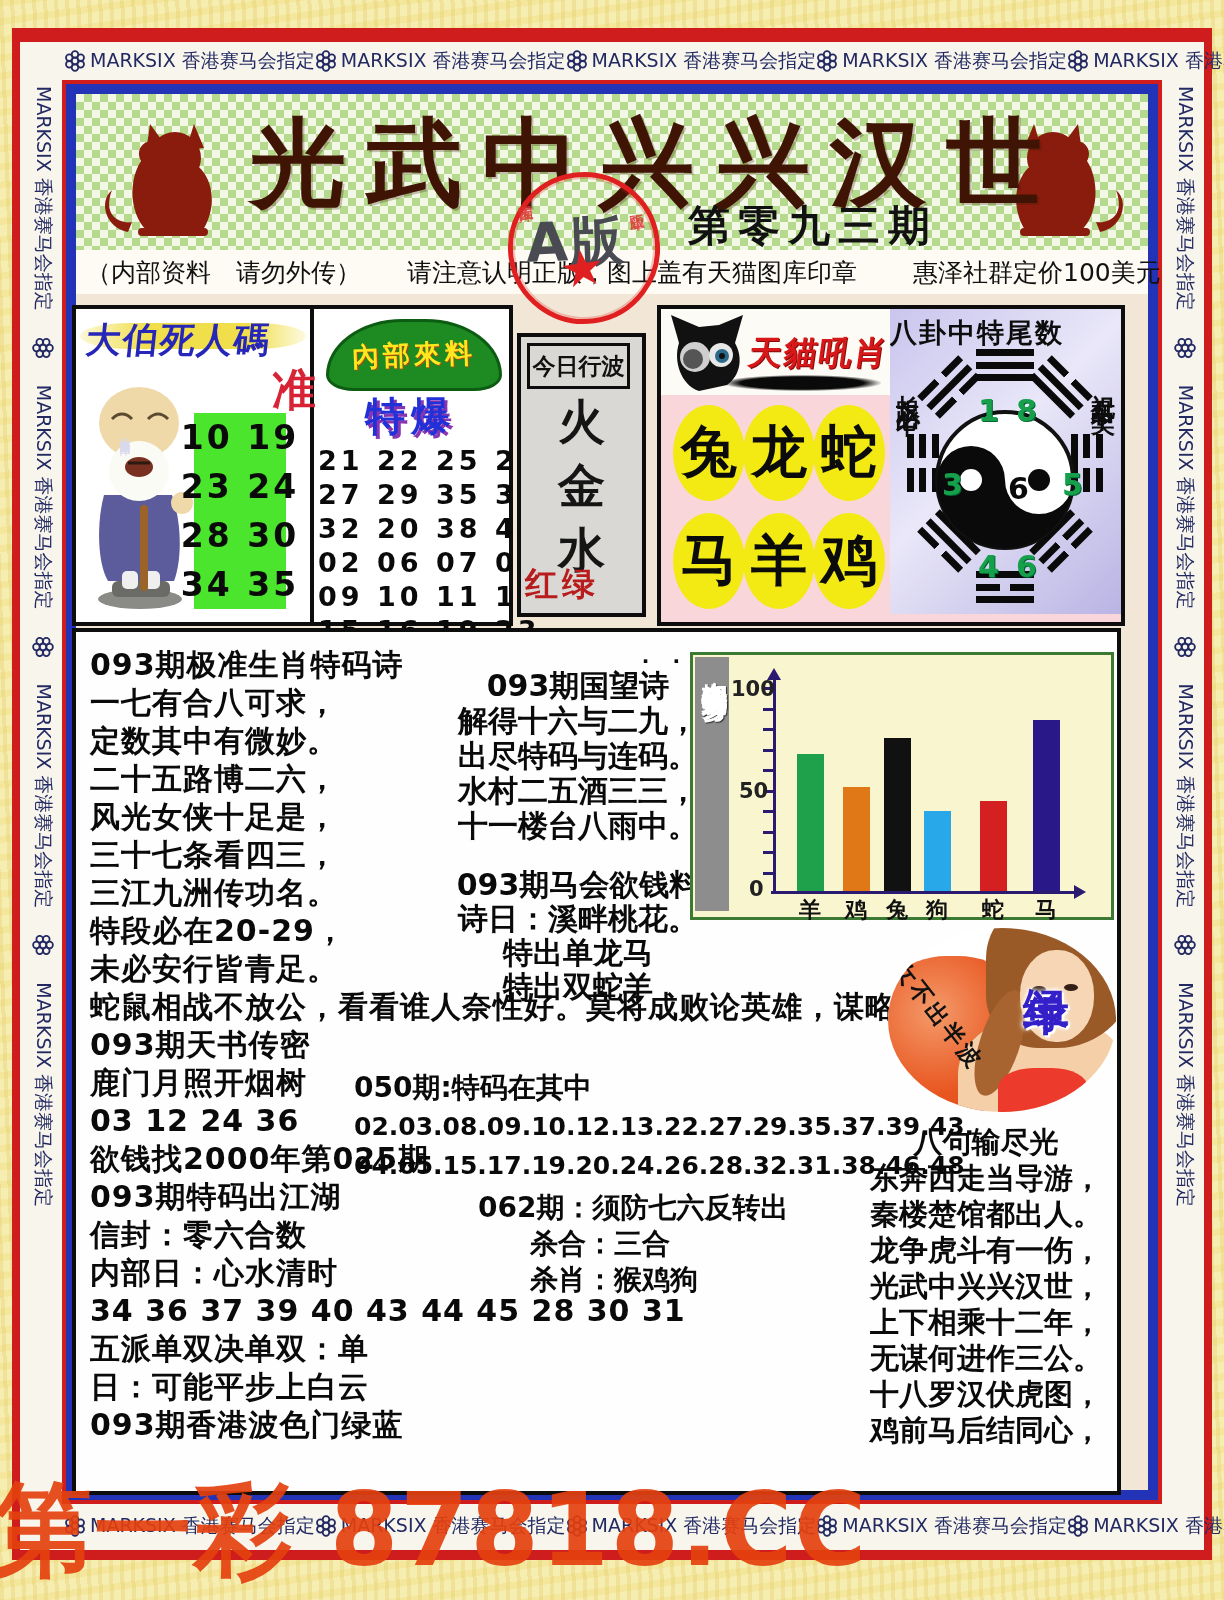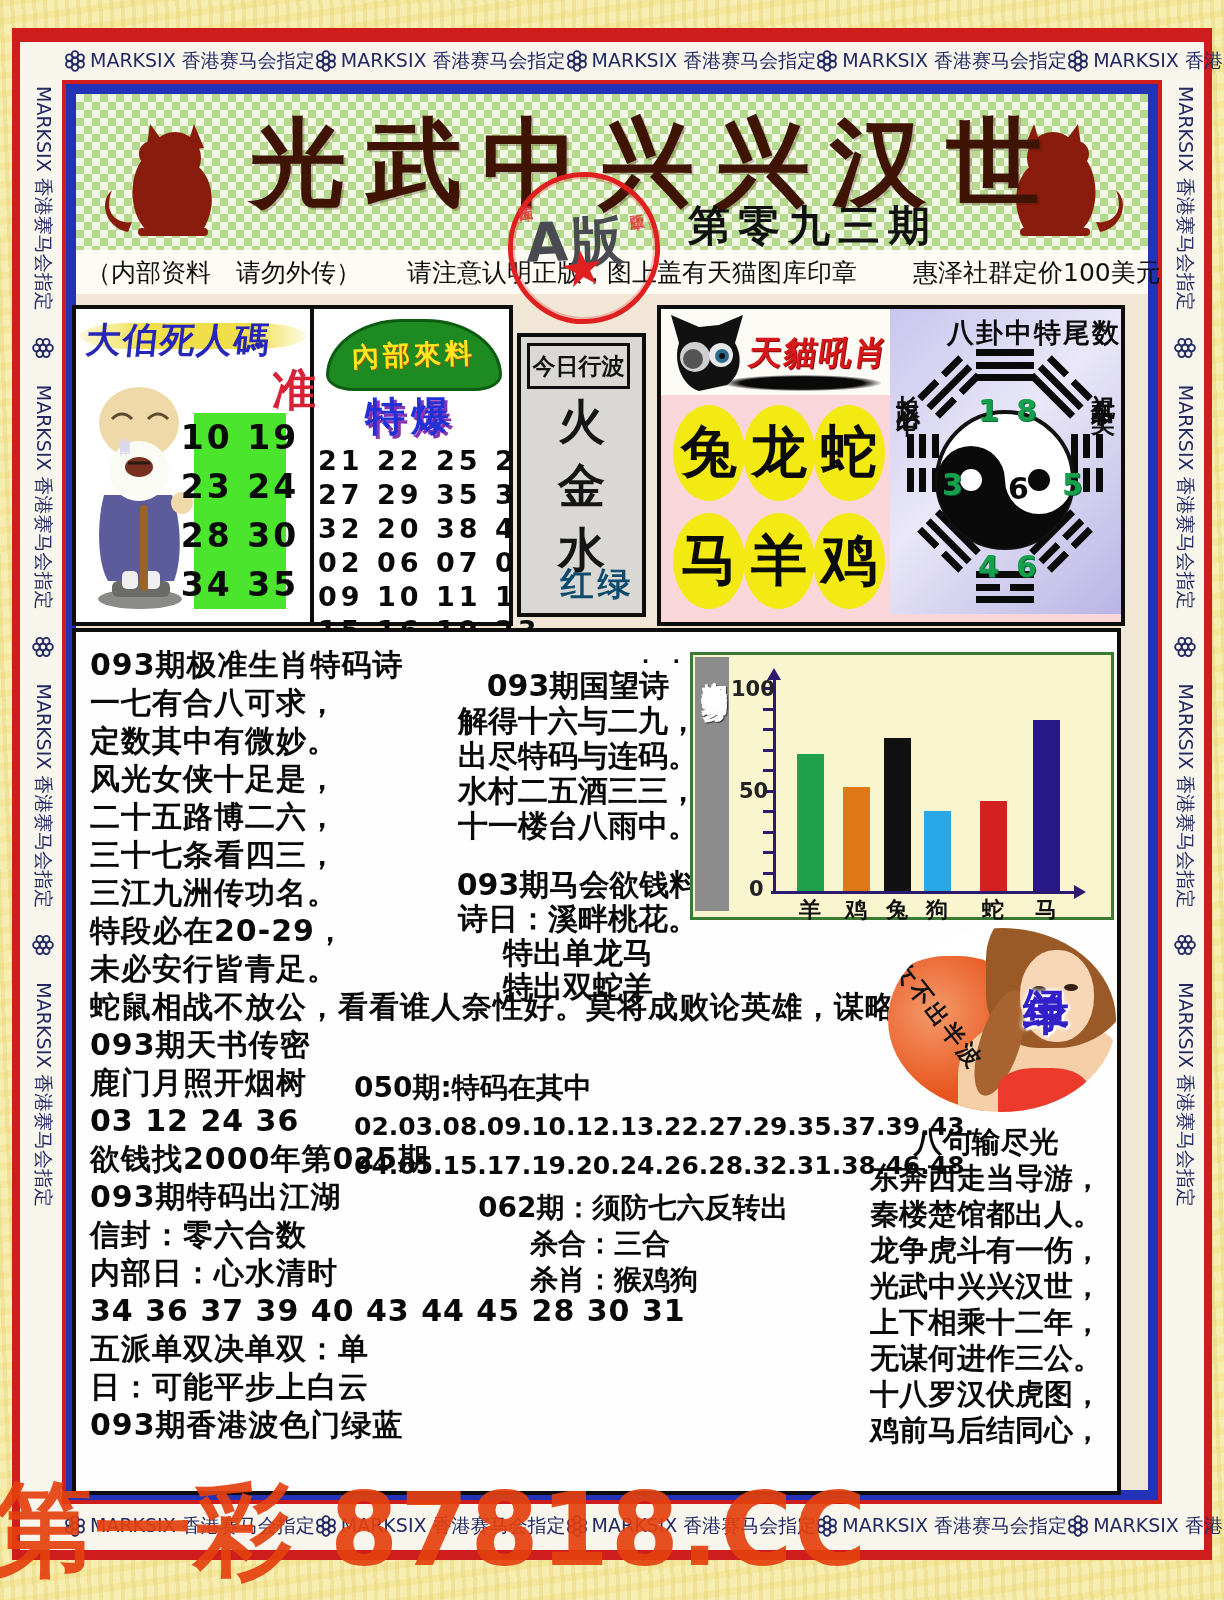--- a/index.html
+++ b/index.html
@@ -49,28 +49,28 @@
   .green-panel{position:absolute;left:118px;top:104px;width:92px;height:196px;background:#4ae52c;display:flex;flex-direction:column;justify-content:space-around;align-items:center;}
   .green-panel div{font-size:33px;font-weight:bold;color:#0a0a0a;letter-spacing:3px;white-space:nowrap;}
   .neibu-arch{position:absolute;left:250px;top:10px;width:170px;height:66px;background:#1d8a22;border:3px solid #0c5c12;border-radius:50% 50% 18% 18%/90% 90% 25% 25%;display:flex;align-items:center;justify-content:center;}
   .neibu-arch span{color:#ffe81e;font-size:27px;font-weight:bold;letter-spacing:4px;text-shadow:1px 1px 0 #b84a10;transform:rotate(-2deg);}
   .tebao{position:absolute;left:250px;top:80px;width:170px;text-align:center;font-size:40px;font-weight:bold;color:#2230d8;text-shadow:3px 3px 0 #8a35b0;letter-spacing:6px;}
   .neibu-nums{position:absolute;left:242px;top:136px;width:186px;display:flex;flex-direction:column;gap:3px;}
   .neibu-nums div{font-size:27px;font-weight:bold;color:#0a0a0a;text-align:center;letter-spacing:4px;white-space:nowrap;}
   .boxWave{left:517px;top:333px;width:121px;height:276px;background:#d9d8d4;border:4px solid #0d0d0d;}
   .wave-head{position:absolute;left:6px;top:6px;width:97px;height:40px;border:3px solid #0d0d0d;display:flex;align-items:center;justify-content:center;font-size:23px;font-weight:bold;color:#111;}
   .wave-el{position:absolute;width:100%;text-align:center;font-size:47px;font-weight:bold;color:#151515;}
-  .wave-foot{position:absolute;left:16px;bottom:6px;width:100%;text-align:center;font-size:33px;font-weight:bold;color:#0c4a6e;letter-spacing:4px;}
+  .wave-foot{position:absolute;left:4px;bottom:6px;width:100%;text-align:left;font-size:33px;font-weight:bold;color:#b91c1c;letter-spacing:4px;}
   .boxB{left:657px;top:305px;width:460px;height:313px;border:4px solid #0d0d0d;background:#f9d6da;}
   .tm-strip{position:absolute;left:0;top:0;width:229px;height:86px;background:#fdfbf6;}
   .tm-title{position:absolute;left:88px;top:22px;font-size:33px;font-weight:bold;color:#d81818;letter-spacing:2px;transform:skewX(-8deg);text-shadow:1px 1px 0 #8a0a0a;}
   .tm-shadow{position:absolute;left:62px;top:66px;width:158px;height:16px;background:radial-gradient(ellipse at center,#0a0a0a 55%,rgba(0,0,0,0) 72%);}
   .oval{position:absolute;width:72px;height:96px;background:#f2ea12;border-radius:50%;display:flex;align-items:center;justify-content:center;font-size:56px;font-weight:bold;color:#0b0b0b;}
   .bagua{position:absolute;left:229px;top:0;width:231px;height:305px;background:linear-gradient(135deg,#c9c5ee 0%,#e9e7f8 45%,#b9b4e4 100%);overflow:hidden;}
-  .bg-title{position:absolute;left:0;top:6px;width:100%;text-align:right;font-size:27px;font-weight:bold;color:#0d0d0d;letter-spacing:2px;}
+  .bg-title{position:absolute;left:0;top:6px;width:100%;text-align:left;font-size:27px;font-weight:bold;color:#0d0d0d;letter-spacing:2px;}
   .bg-side{position:absolute;top:66px;font-size:24px;font-weight:bold;color:#0d0d0d;writing-mode:vertical-rl;letter-spacing:6px;}
   .bg-num{position:absolute;font-size:30px;font-weight:bold;color:#16a04c;text-shadow:1px 1px 0 #063;}
   .tg{position:absolute;width:58px;height:32px;display:flex;flex-direction:column;justify-content:space-between;}
   .tg i{display:block;height:7px;background:#0a0a0a;}
   .tg i.b{background:linear-gradient(90deg,#0a0a0a 0 42%,transparent 42% 58%,#0a0a0a 58% 100%);}
   
   .mainbox{left:72px;top:628px;width:1041px;height:859px;background:#fefefe;border:4px solid #0d0d0d;color:#0a0a0a;}
   .col-left{position:absolute;left:14px;top:14px;width:1010px;font-size:30px;font-weight:bold;line-height:38px;letter-spacing:1px;white-space:nowrap;}
   .midpoem{position:absolute;left:352px;top:22px;width:300px;text-align:center;font-size:30px;font-weight:bold;line-height:35px;white-space:nowrap;}
   .midpoem .dots{font-size:20px;line-height:14px;letter-spacing:8px;text-align:right;padding-right:40px;}
@@ -530,22 +530,22 @@
     <div class="bg-num" style="left:88px;top:240px;">4</div>
     <div class="bg-num" style="left:126px;top:240px;">6</div>
   </div>
 </div>
 
 <div class="abs mainbox">
   <div class="col-left">
     <div>093期极准生肖特码诗</div>
     <div>一七有合八可求，</div>
     <div>定数其中有微妙。</div>
+    <div>二十五路博二六，</div>
     <div>风光女侠十足是，</div>
-    <div>二十五路博二六，</div>
     <div>三十七条看四三，</div>
     <div>三江九洲传功名。</div>
     <div>特段必在20-29，</div>
     <div>未必安行皆青足。</div>
     <div>蛇鼠相战不放公，看看谁人奈性好。莫将成败论英雄，谋略胆量言读中。</div>
     <div>093期天书传密</div>
     <div>鹿门月照开烟树</div>
     <div>03 12 24 36</div>
     <div>欲钱找2000年第025期</div>
     <div>093期特码出江湖</div>

